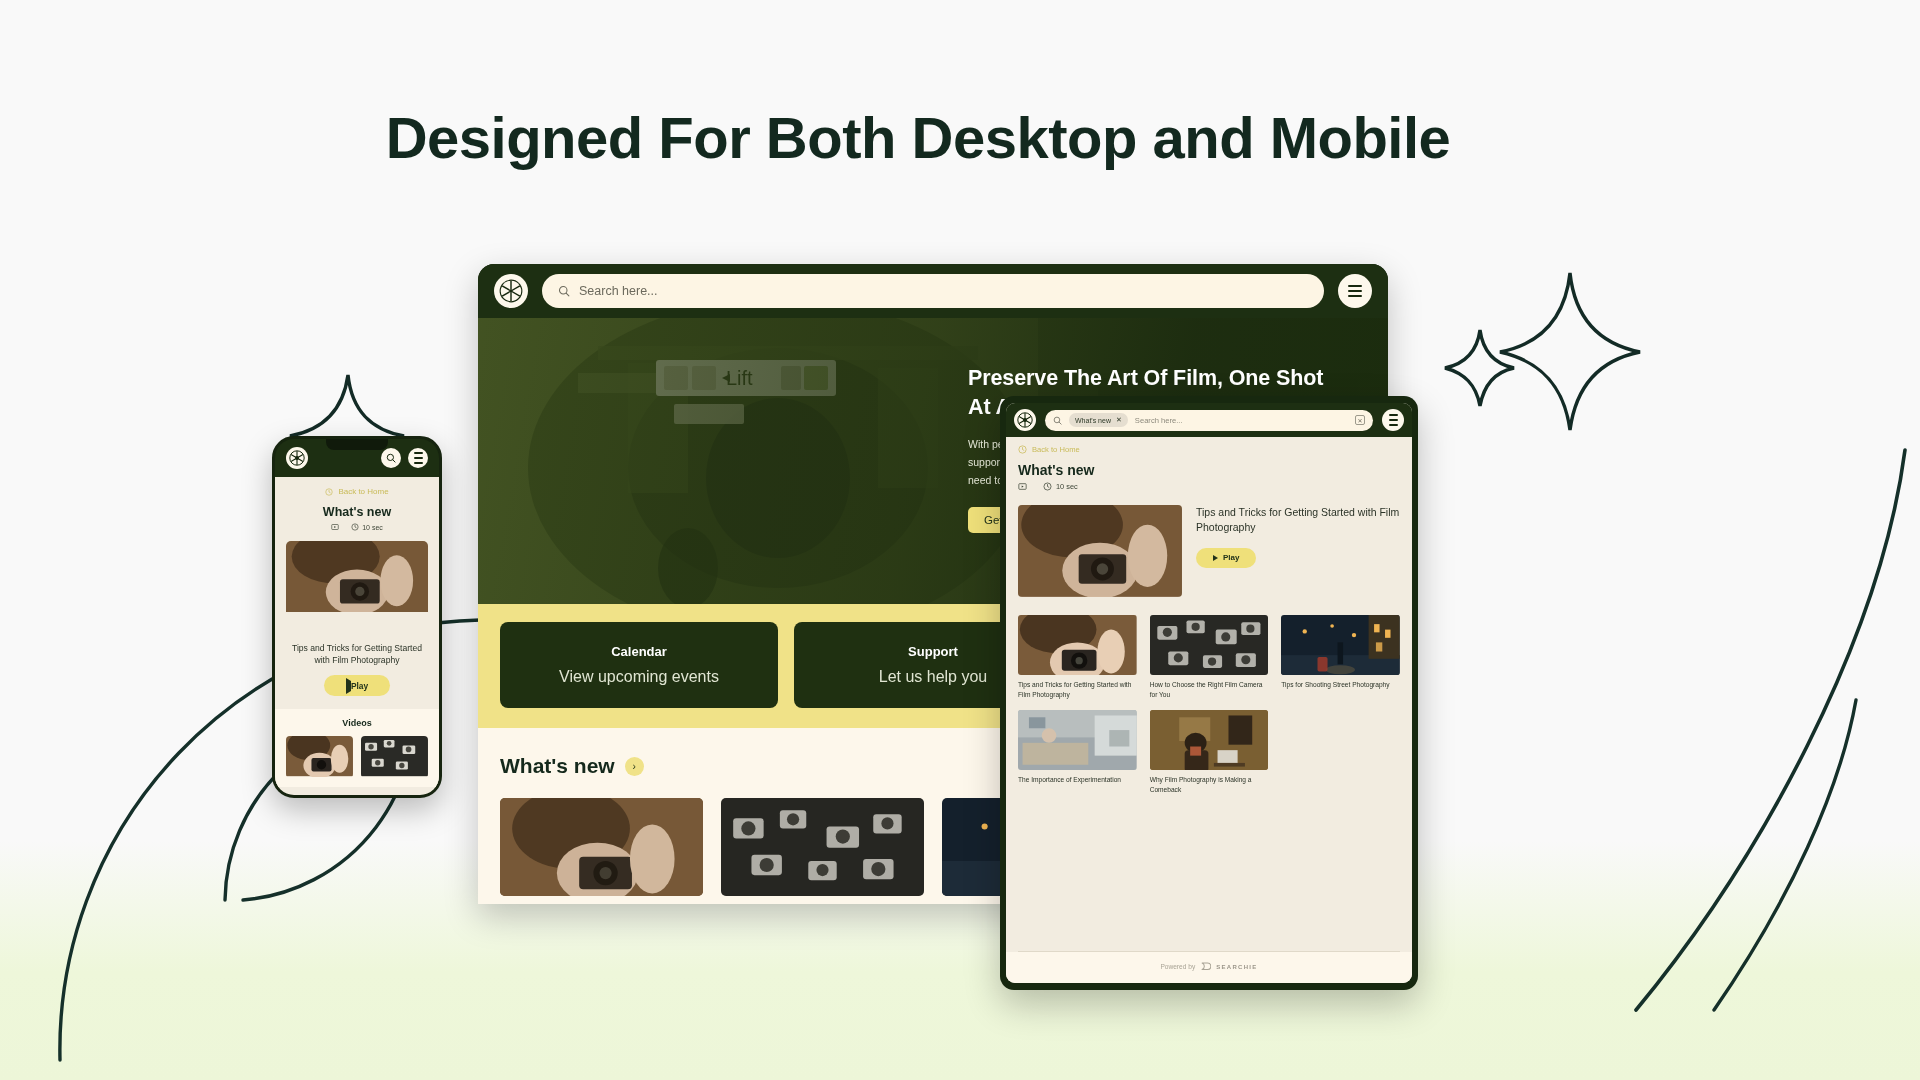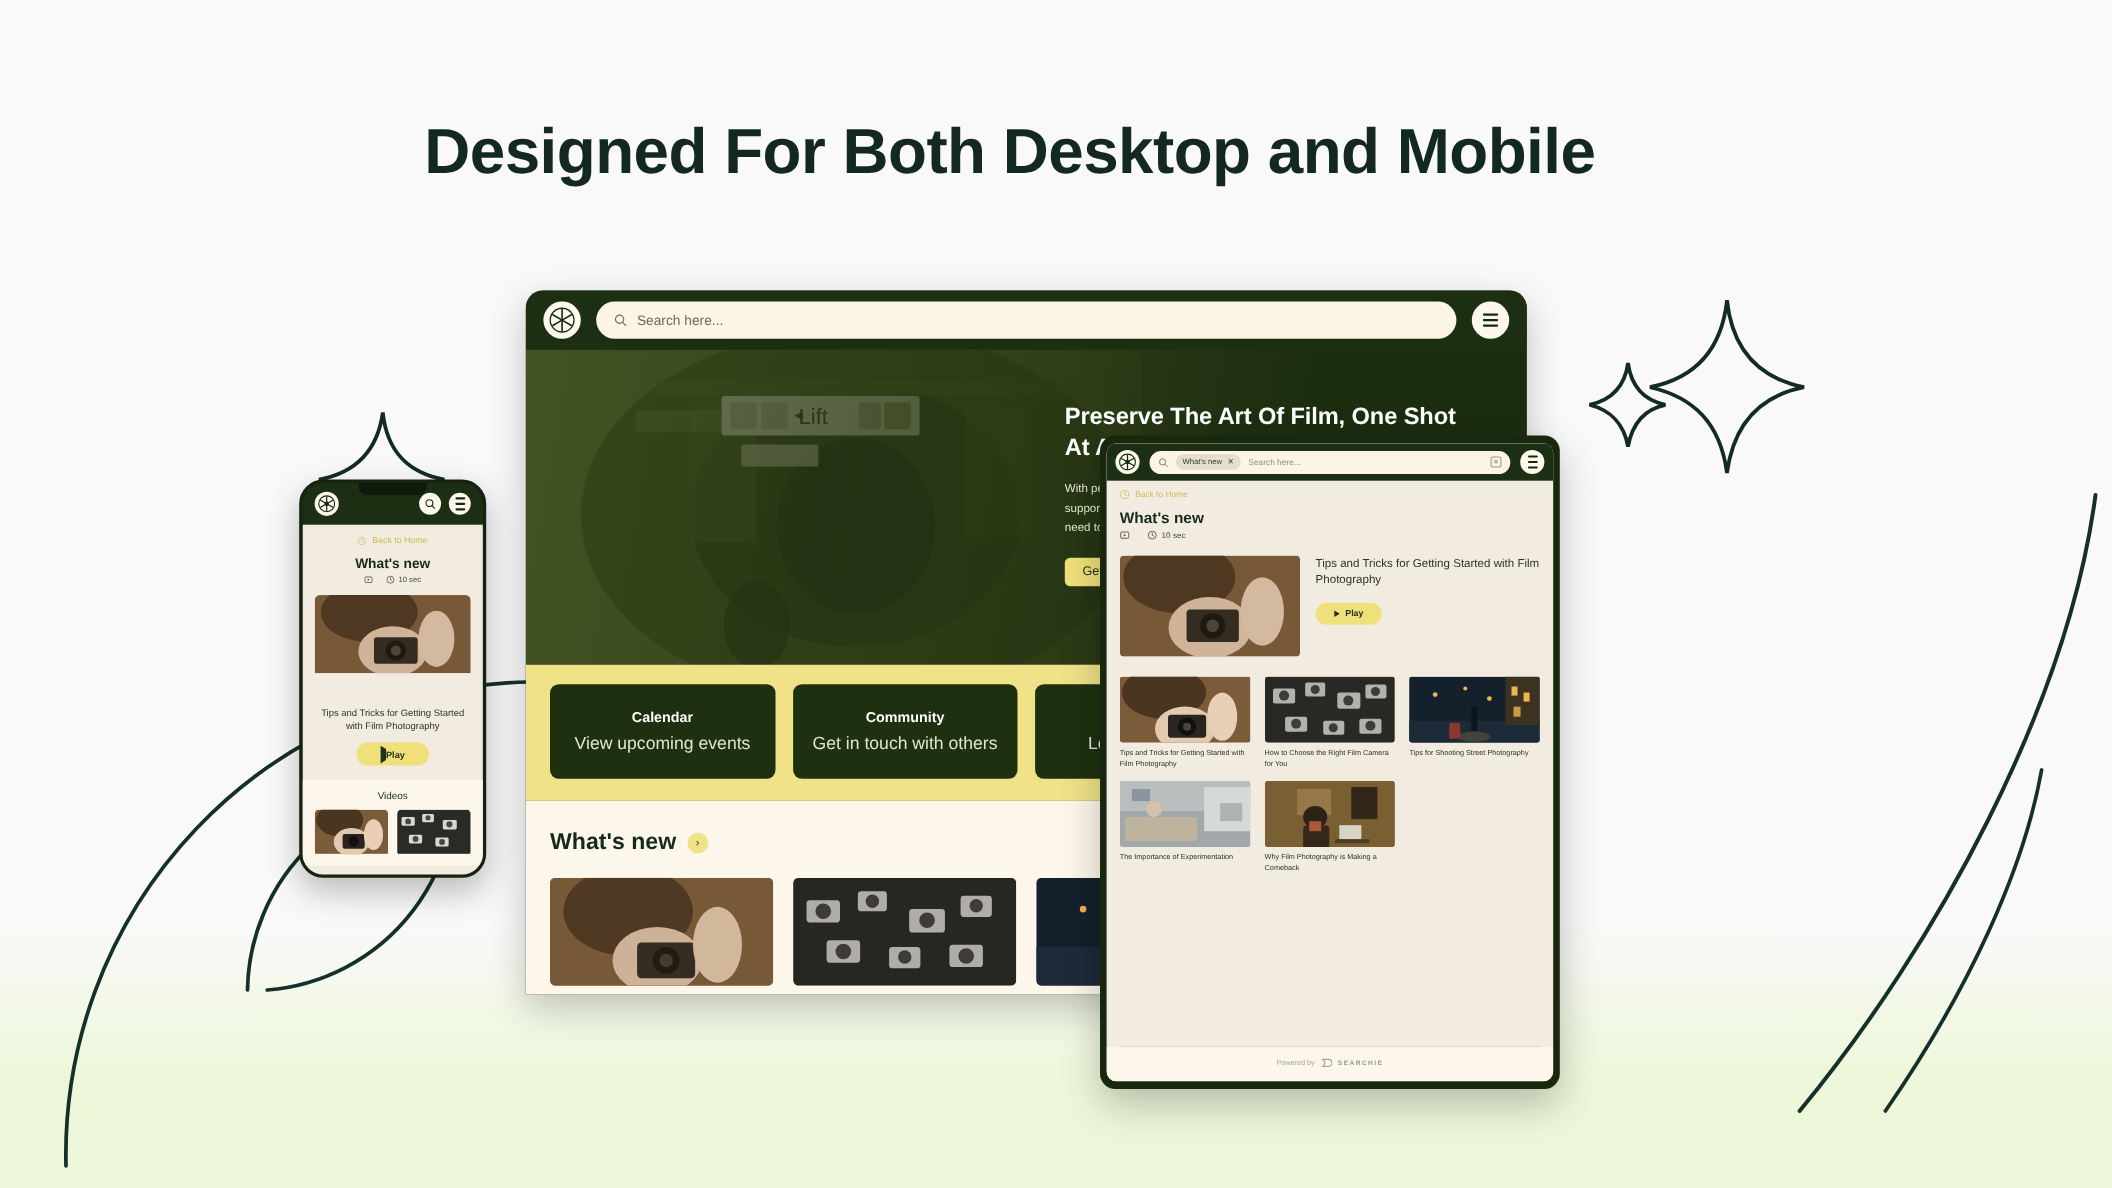--- a/index.html
+++ b/index.html
@@ -125,21 +125,21 @@
   .ph-icons { display: flex; gap: 7px; }
   .ph-circ { width: 20px; height: 20px; border-radius: 50%; background: #fdf8ec; display:flex; align-items:center; justify-content:center; }
   .ph-body { background: #f2ece0; padding: 10px 11px 0 11px; height: 100%; }
   .back-home { display: flex; align-items: center; justify-content: center; gap: 5px; font-size: 8px; color: #c9bb58; }
   .ph-h1 { text-align: center; font-size: 12.5px; font-weight: 700; color: #16291c; margin-top: 9px; }
   .ph-meta { display: flex; align-items: center; justify-content: center; gap: 12px; margin-top: 4px; font-size: 7px; color: #3c4436; }
   .ph-meta span { display: flex; align-items: center; gap: 3px; }
   .ph-hero { margin-top: 10px; height: 92px; border-radius: 5px; overflow: hidden; position: relative; }
   .ph-cap { margin-top: 9px; text-align: center; font-size: 8.6px; line-height: 1.42; color: #2b3327; }
   .ph-play { display: block; margin: 9px auto 0 auto; height: 21px; padding: 0 22px; border-radius: 11px; font-size: 8.4px; font-weight: 600; gap: 5px; }
-  .ph-videos { margin-top: 13px; background: #fdf7eb; margin-left: -11px; margin-right: -11px; padding: 9px 11px 9px 11px; text-align: center; font-size: 9px; font-weight: 400; color: #16291c; }
+  .ph-videos { margin-top: 13px; background: #fdf7eb; margin-left: -11px; margin-right: -11px; padding: 9px 11px 9px 11px; text-align: center; font-size: 9px; font-weight: 700; color: #16291c; }
   .ph-grid { display: flex; gap: 8px; margin-top: 8px; margin-left: 0; }
   .ph-grid .c { flex: 1 1 0; height: 42px; border-radius: 4px; overflow: hidden; position: relative; }
 
   
   .tablet {
     position: absolute; left: 1000px; top: 396px;
     width: 418px; height: 594px;
     background: #17280f; border-radius: 14px;
     box-shadow: 0 14px 36px rgba(0,0,0,.24);
     overflow: hidden; padding: 7px 6px;
@@ -278,24 +278,20 @@
         <button class="btn-yellow get-started">Get Started</button>
       </div>
     </div>
 
     <div class="dsk-nav">
       <div class="nav-card">
         <div class="t">Calendar</div>
         <div class="s">View upcoming events</div>
       </div>
       <div class="nav-card">
-        <div class="t">Community</div>
-        <div class="s">Get in touch with others</div>
-      </div>
-      <div class="nav-card">
         <div class="t">Support</div>
         <div class="s">Let us help you</div>
       </div>
       <div class="nav-card">
         <div class="t">Account</div>
         <div class="s">Manage your profile</div>
       </div>
     </div>
 
     <div class="dsk-news">

